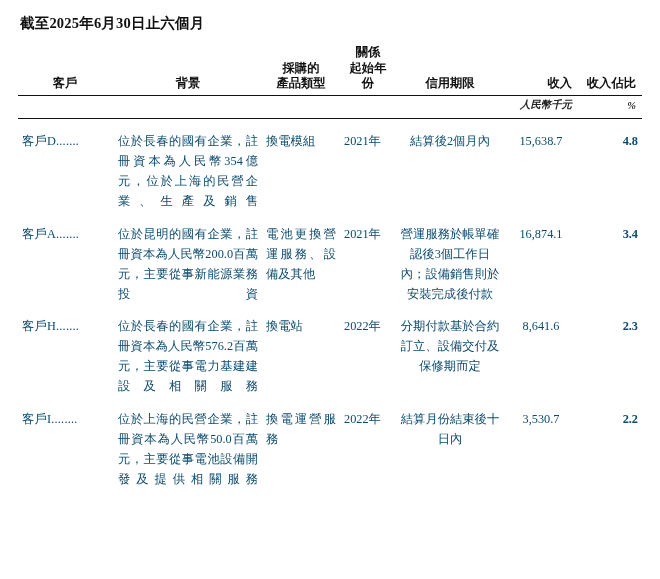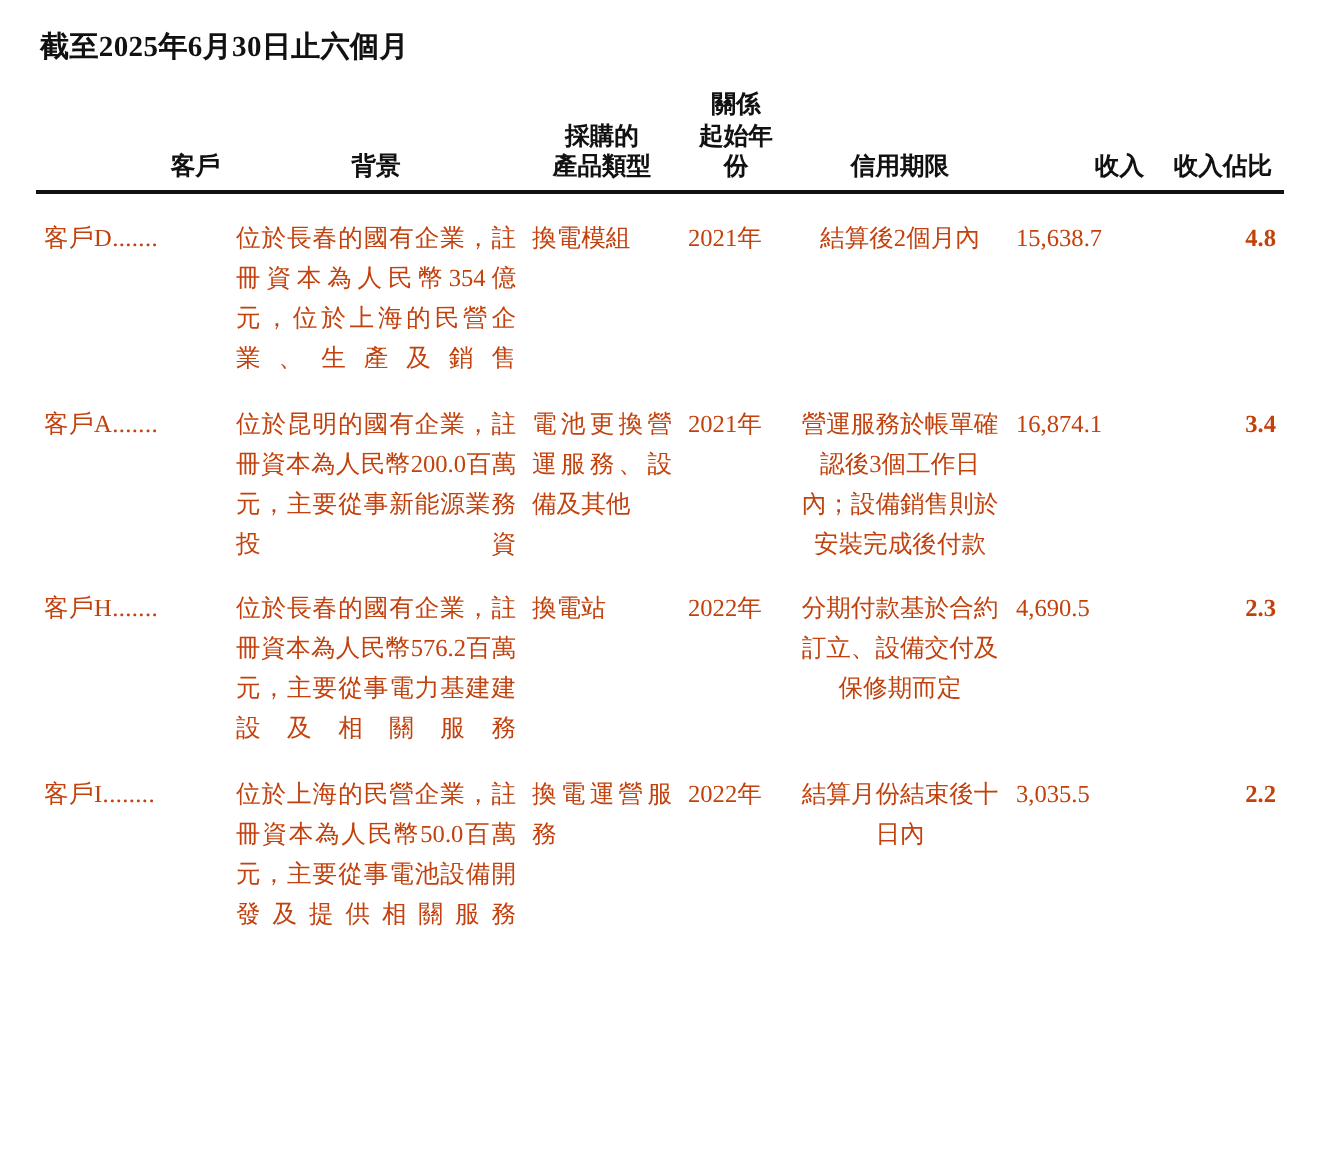--- a/index.html
+++ b/index.html
@@ -43,21 +43,21 @@
 
   th.head-cell {
     font-size: 12.3px;
     font-weight: bold;
     vertical-align: bottom;
     padding: 0 4px 3px 4px;
     line-height: 1.28;
     text-align: center;
     color: #111;
   }
-  th.head-cell.left { text-align: right; padding-left: 2px; }
+  th.head-cell.left { text-align: center; padding-left: 2px; }
   th.head-cell.right { text-align: right; padding-right: 6px; }
   th .head-line { display: block; }
 
   tr.unit-row td {
     font-size: 10.4px;
     font-style: italic;
     font-weight: bold;
     padding: 2px 4px 6px 4px;
     text-align: center;
     color: #222;
@@ -72,21 +72,21 @@
     height: 0;
     font-size: 0;
     line-height: 0;
   }
 
   tbody.body-rows td {
     font-size: 12.3px;
     line-height: 1.62;
     vertical-align: top;
     padding: 13px 4px 0 4px;
-    color: #c2410c;
+    color: #0c4a6e;
   }
   td.cell-customer {
     white-space: nowrap;
     letter-spacing: 0.2px;
     padding-left: 2px;
   }
   td.cell-background {
     text-align: justify;
     text-align-last: justify;
     padding-left: 10px;
@@ -100,21 +100,21 @@
   td.cell-year {
     text-align: left;
     white-space: nowrap;
   }
   td.cell-credit {
     text-align: center;
     padding-left: 6px;
     padding-right: 4px;
   }
   td.cell-revenue {
-    text-align: left;
+    text-align: center;
     white-space: nowrap;
     padding-right: 6px;
   }
   td.cell-share {
     text-align: right;
     white-space: nowrap;
     padding-right: 8px;
     font-weight: bold;
   }
   .dotted {
@@ -183,20 +183,29 @@
             <div class="line"></div>
           </td>
         <td>
             <div class="line"></div>
           </td>
         <td>
             <div class="line"></div>
           </td>
       </tr>
 
+      <tr class="unit-row">
+        <td></td>
+        <td></td>
+        <td></td>
+        <td></td>
+        <td></td>
+        <td class="right">人民幣千元</td>
+        <td class="right">%</td>
+      </tr>
 
       <tr class="rule-row">
         <td>
             <div class="line"></div>
           </td>
         <td>
             <div class="line"></div>
           </td>
         <td>
             <div class="line"></div>
@@ -234,28 +243,28 @@
         <td class="cell-credit">營運服務於帳單確認後3個工作日內；設備銷售則於安裝完成後付款</td>
         <td class="cell-revenue">16,874.1</td>
         <td class="cell-share">3.4</td>
       </tr>
       <tr>
         <td class="cell-customer dotted">客戶H.......</td>
         <td class="cell-background">位於長春的國有企業，註冊資本為人民幣576.2百萬元，主要從事電力基建建設及相關服務</td>
         <td class="cell-product">換電站</td>
         <td class="cell-year">2022年</td>
         <td class="cell-credit">分期付款基於合約訂立、設備交付及保修期而定</td>
-        <td class="cell-revenue">4,690.5</td>
+        <td class="cell-revenue">8,641.6</td>
         <td class="cell-share">2.3</td>
       </tr>
       <tr>
         <td class="cell-customer dotted">客戶I........</td>
         <td class="cell-background">位於上海的民營企業，註冊資本為人民幣50.0百萬元，主要從事電池設備開發及提供相關服務</td>
         <td class="cell-product">換電運營服務</td>
         <td class="cell-year">2022年</td>
         <td class="cell-credit">結算月份結束後十日內</td>
-        <td class="cell-revenue">3,035.5</td>
+        <td class="cell-revenue">3,530.7</td>
         <td class="cell-share">2.2</td>
       </tr>
     </tbody>
   </table>
 
 </div>
 
 </body></html>

